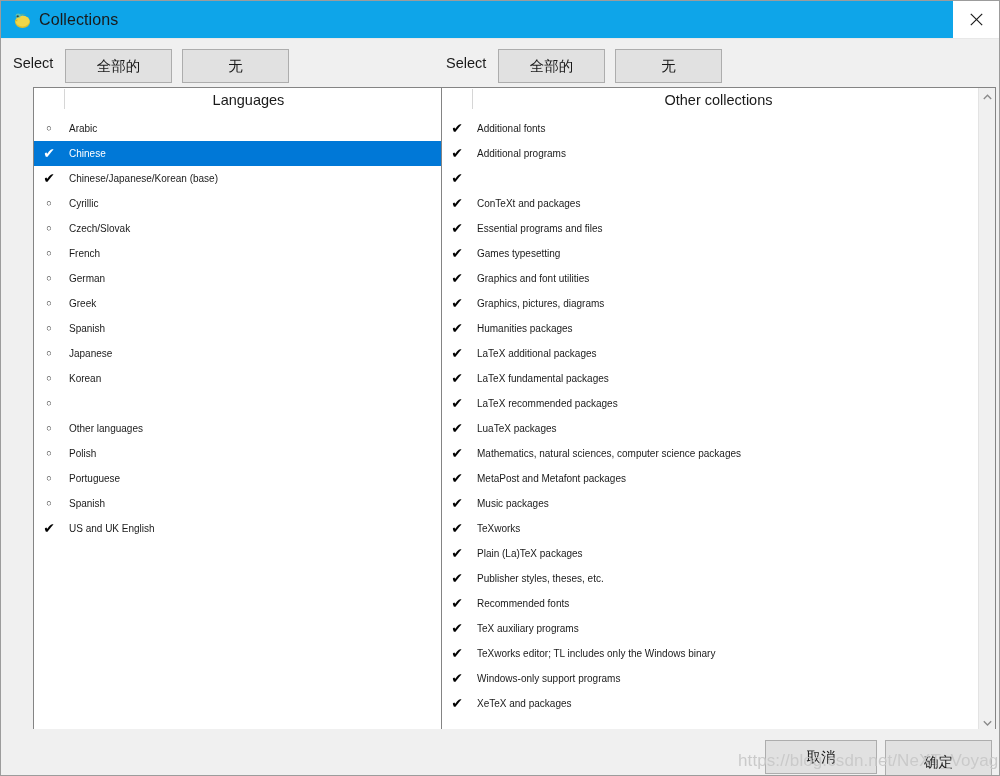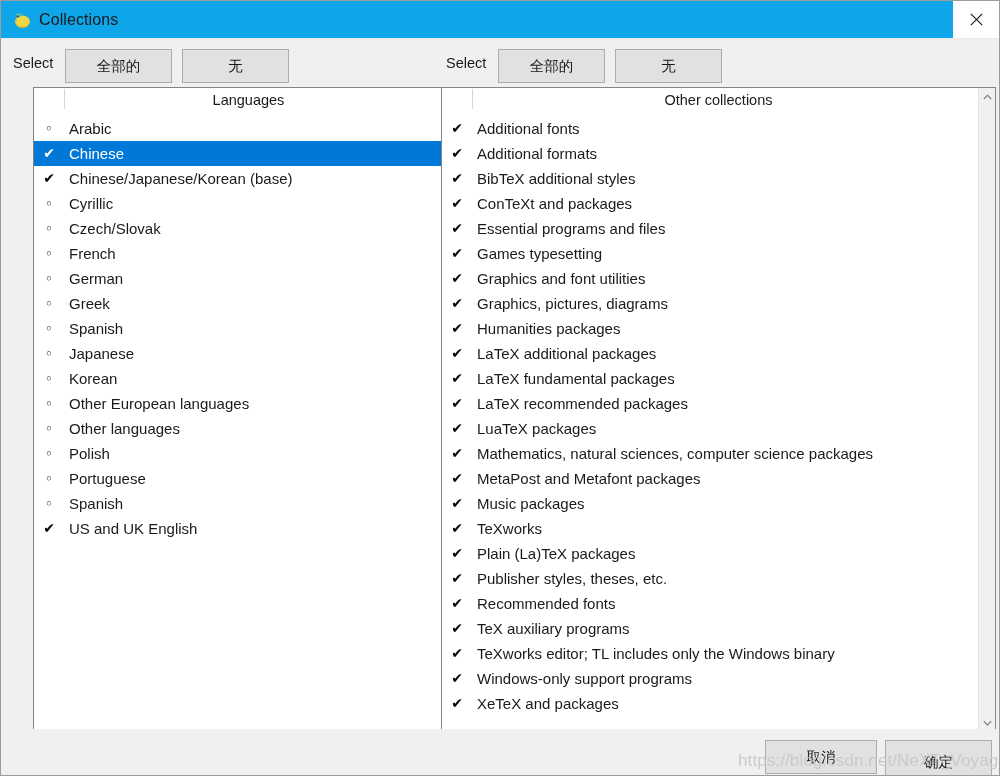--- a/index.html
+++ b/index.html
@@ -148,21 +148,21 @@
     text-align: center;
     font-size: 14px;
     color: #000000;
     line-height: 25px;
   }
   .row .mark.unchecked {
     font-size: 9px;
     color: #222222;
   }
   .row .label {
-    font-size: 15px;
+    font-size: 10px;
     color: #1a1a1a;
     line-height: 25px;
     padding-left: 5px;
   }
   .row.selected .mark,
   .row.selected .label {
     color: #ffffff;
   }
 
   
@@ -301,21 +301,20 @@
         <div class="row">
           <span class="mark unchecked">○</span>
           <span class="label">Japanese</span>
         </div>
         <div class="row">
           <span class="mark unchecked">○</span>
           <span class="label">Korean</span>
         </div>
         <div class="row">
           <span class="mark unchecked">○</span>
-          <span class="label">Other European languages</span>
         </div>
         <div class="row">
           <span class="mark unchecked">○</span>
           <span class="label">Other languages</span>
         </div>
         <div class="row">
           <span class="mark unchecked">○</span>
           <span class="label">Polish</span>
         </div>
         <div class="row">
@@ -351,25 +350,24 @@
       <span class="header-divider"></span>
       <div class="list-header-title">Other collections</div>
     </div>
     <div class="list-body" style="right:17px;">
         <div class="row">
           <span class="mark">✔</span>
           <span class="label">Additional fonts</span>
         </div>
         <div class="row">
           <span class="mark">✔</span>
-          <span class="label">Additional formats</span>
-        </div>
-        <div class="row">
-          <span class="mark">✔</span>
-          <span class="label">BibTeX additional styles</span>
+          <span class="label">Additional programs</span>
+        </div>
+        <div class="row">
+          <span class="mark">✔</span>
         </div>
         <div class="row">
           <span class="mark">✔</span>
           <span class="label">ConTeXt and packages</span>
         </div>
         <div class="row">
           <span class="mark">✔</span>
           <span class="label">Essential programs and files</span>
         </div>
         <div class="row">

